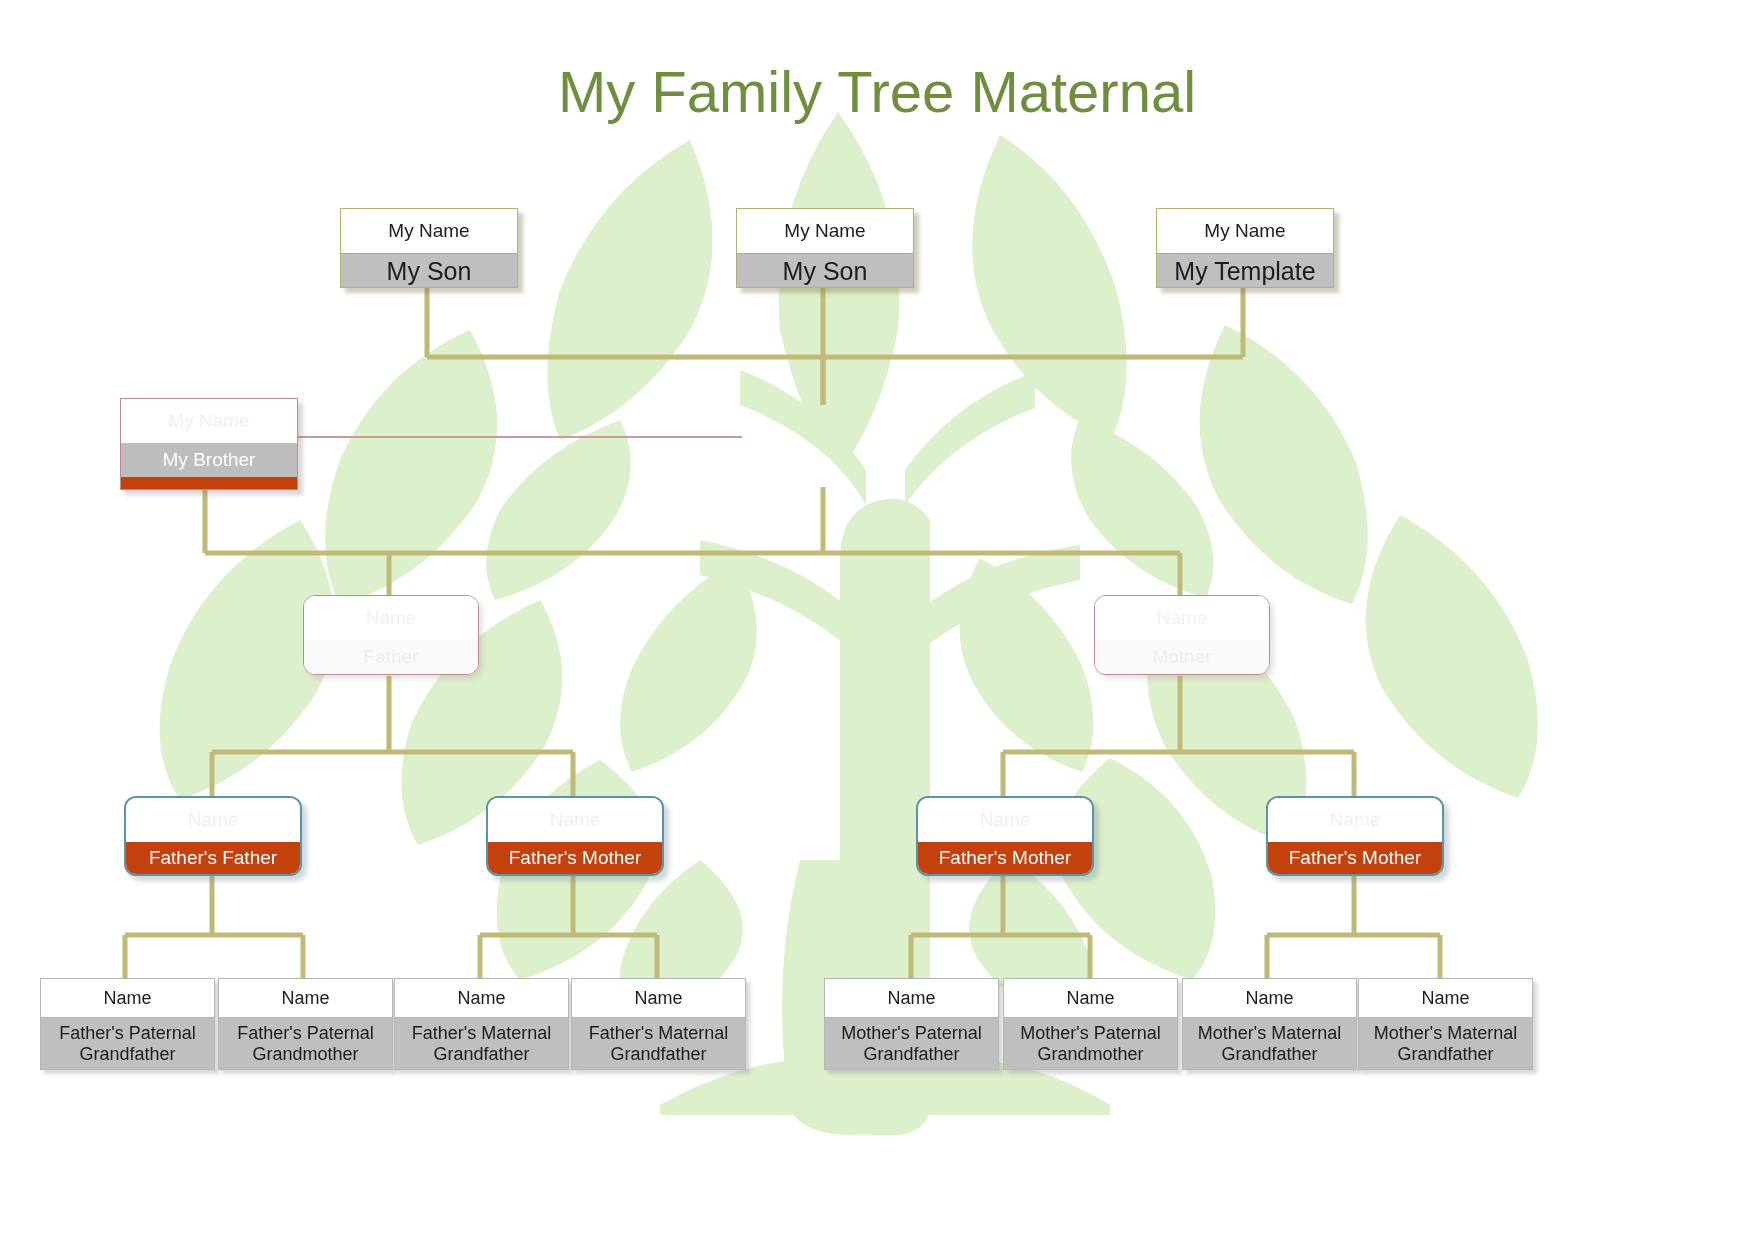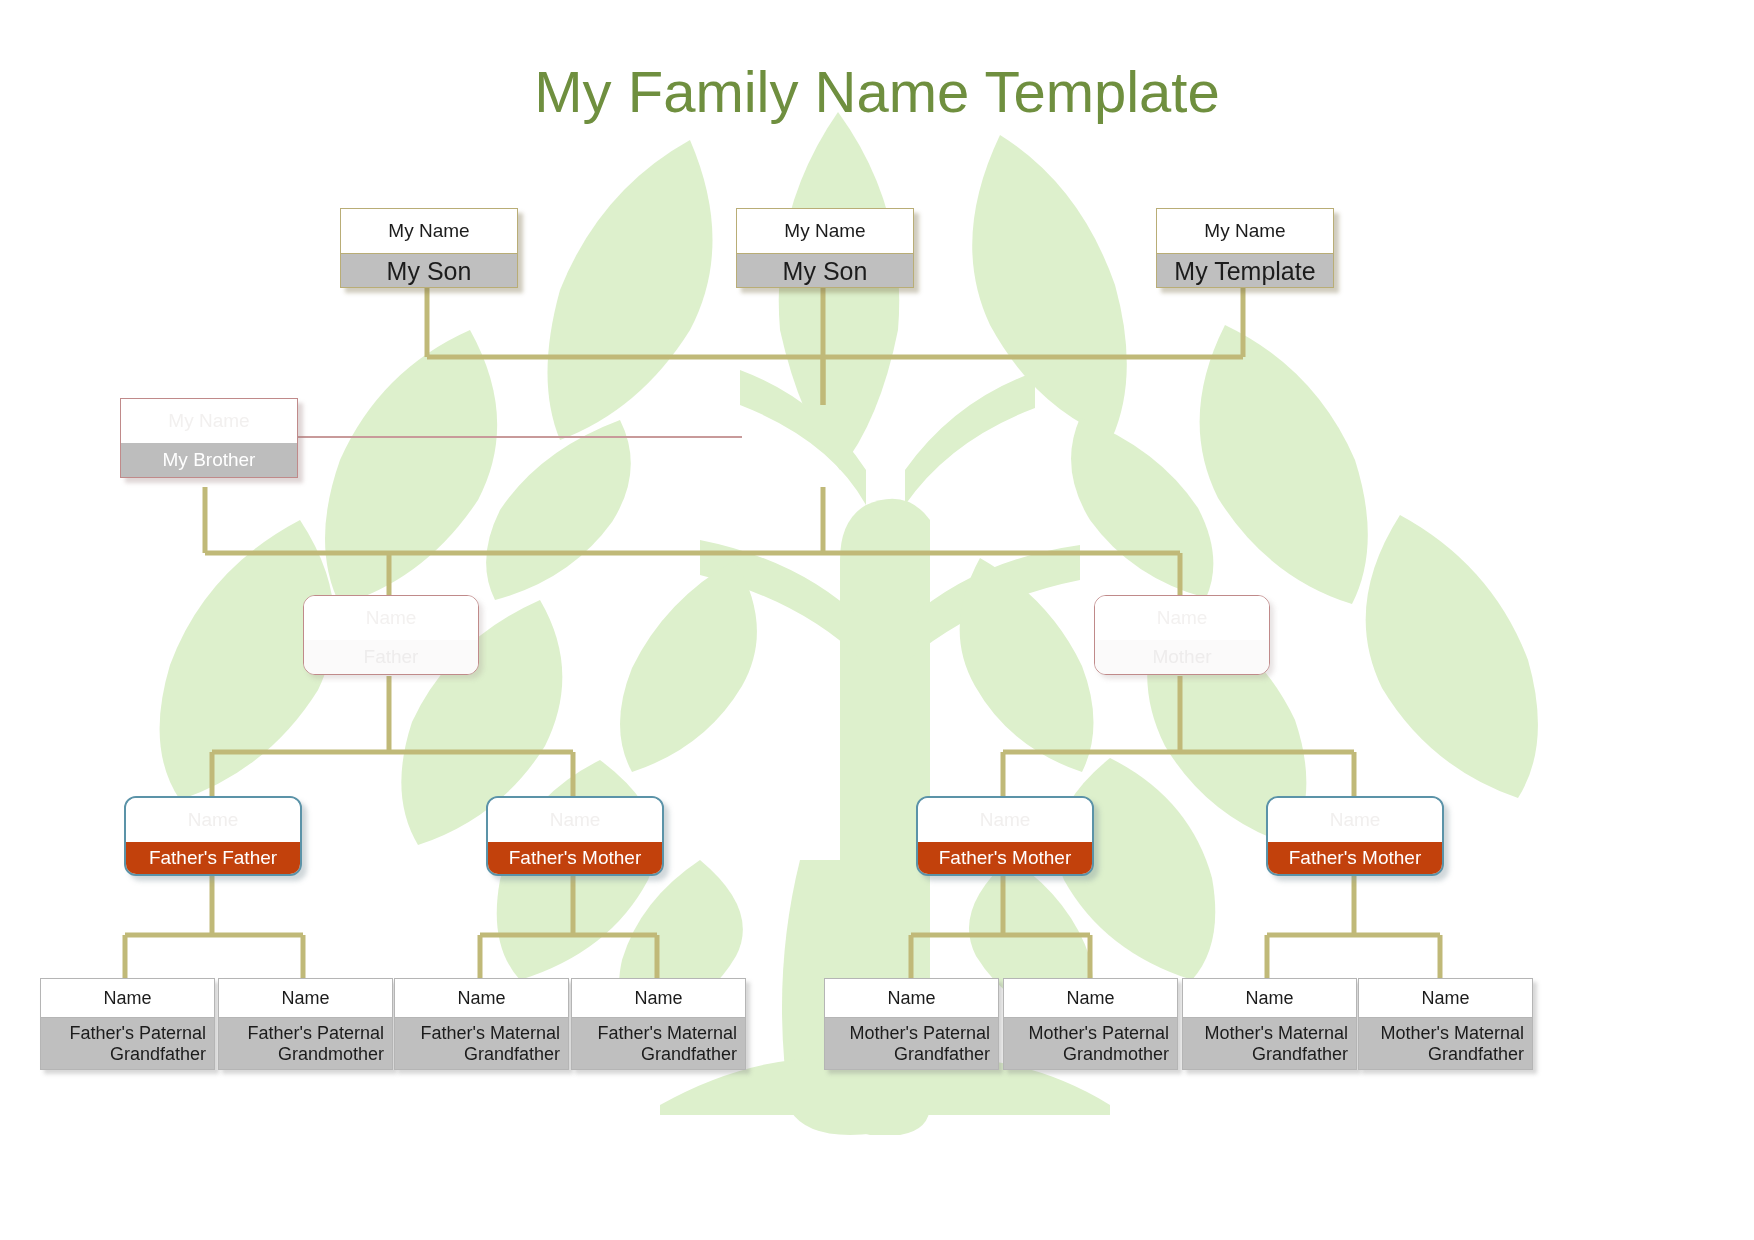--- a/index.html
+++ b/index.html
@@ -49,23 +49,23 @@
     width:178px;height:80px;
     border:1px solid #b9ad76;
     background:#ffffff;
     box-shadow:5px 5px 4px rgba(120,110,70,.35);
   }
   .styleA .top{height:44px;background:#ffffff;color:#1c1c1c;font-size:19px;}
   .styleA .bot{height:34px;background:#bfbfbf;color:#1c1c1c;font-size:25px;border-top:1px solid #b9ad76;}
 
   
   .styleB{
-    width:178px;height:80px;
+    width:178px;height:92px;
     border:1px solid #c08a8a;
-    background:#0f766e;
+    background:#c2410c;
     box-shadow:5px 5px 4px rgba(150,120,120,.30);
   }
   .styleB .top{height:44px;background:#ffffff;color:#f2f0ef;font-size:19px;}
   .styleB .bot{height:34px;background:#bdbdbd;color:#ffffff;font-size:19px;}
 
   
   .styleC{
     width:176px;height:80px;
     border:1px solid #c08a8a;
     border-radius:12px;
@@ -92,21 +92,21 @@
   .styleE{
     width:175px;height:92px;
     border:1px solid #b5b5b5;
     background:#ffffff;
     box-shadow:4px 4px 4px rgba(130,130,130,.32);
   }
   .styleE .top{height:38px;background:#ffffff;color:#1c1c1c;font-size:18px;}
   .styleE .bot{
     height:52px;background:#bfbfbf;color:#1c1c1c;font-size:18px;
     border-top:1px solid #b5b5b5;
-    flex-direction:column;padding:0 8px;align-items:flex-end;
+    flex-direction:column;padding:0 8px;
   }
   .styleE .bot span{display:block;}
 </style>
 </head>
 <body>
 
 <div id="stage">
 
   <svg id="treeart" viewBox="0 0 1754 1240" xmlns="http://www.w3.org/2000/svg" aria-hidden="true">
     <g fill="#ddf0cc">
@@ -222,21 +222,21 @@
       <line x1="1267" y1="935" x2="1440" y2="935"></line>
       <line x1="1267" y1="935" x2="1267" y2="978"></line>
       <line x1="1440" y1="935" x2="1440" y2="978"></line>
     </g>
 
     <g stroke="#c89a9a" stroke-width="2" fill="none">
       <line x1="283" y1="437" x2="742" y2="437"></line>
     </g>
   </svg>
 
-  <div class="title">My Family Name Template</div>
+  <div class="title">My Family Tree Maternal</div>
 
   <div class="node styleA" style="left:340px;top:208px;">
     <div class="top">My Name</div>
     <div class="bot">My Son</div>
   </div>
   <div class="node styleA" style="left:736px;top:208px;">
     <div class="top">My Name</div>
     <div class="bot">My Son</div>
   </div>
   <div class="node styleA" style="left:1156px;top:208px;">

